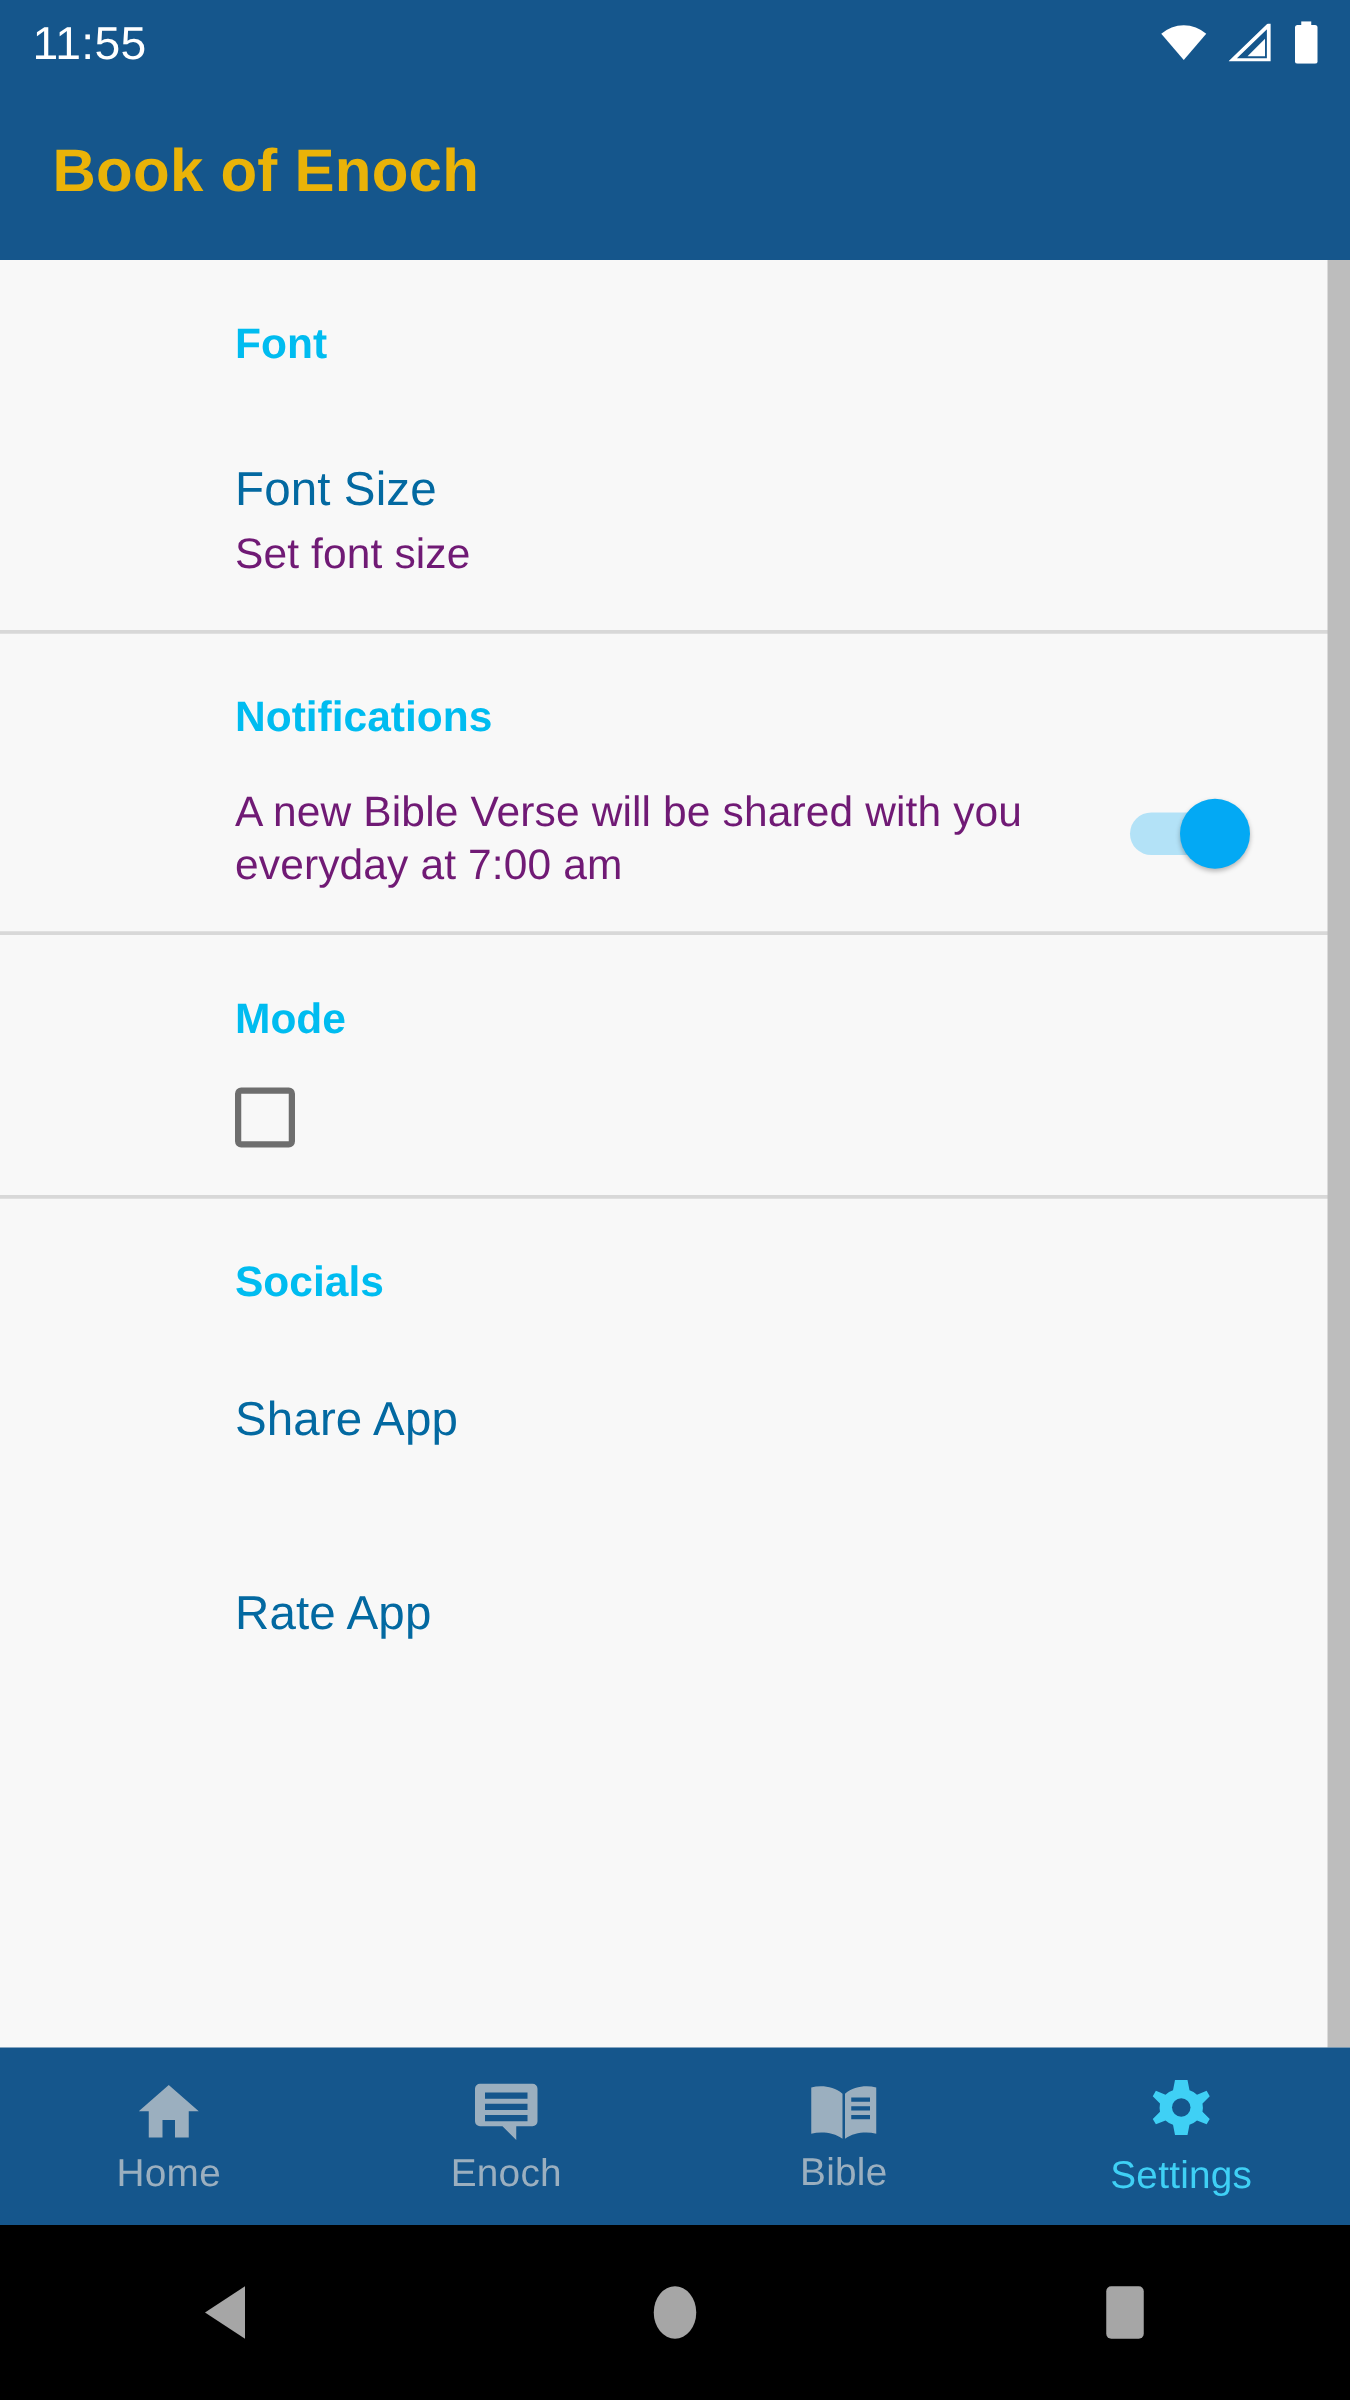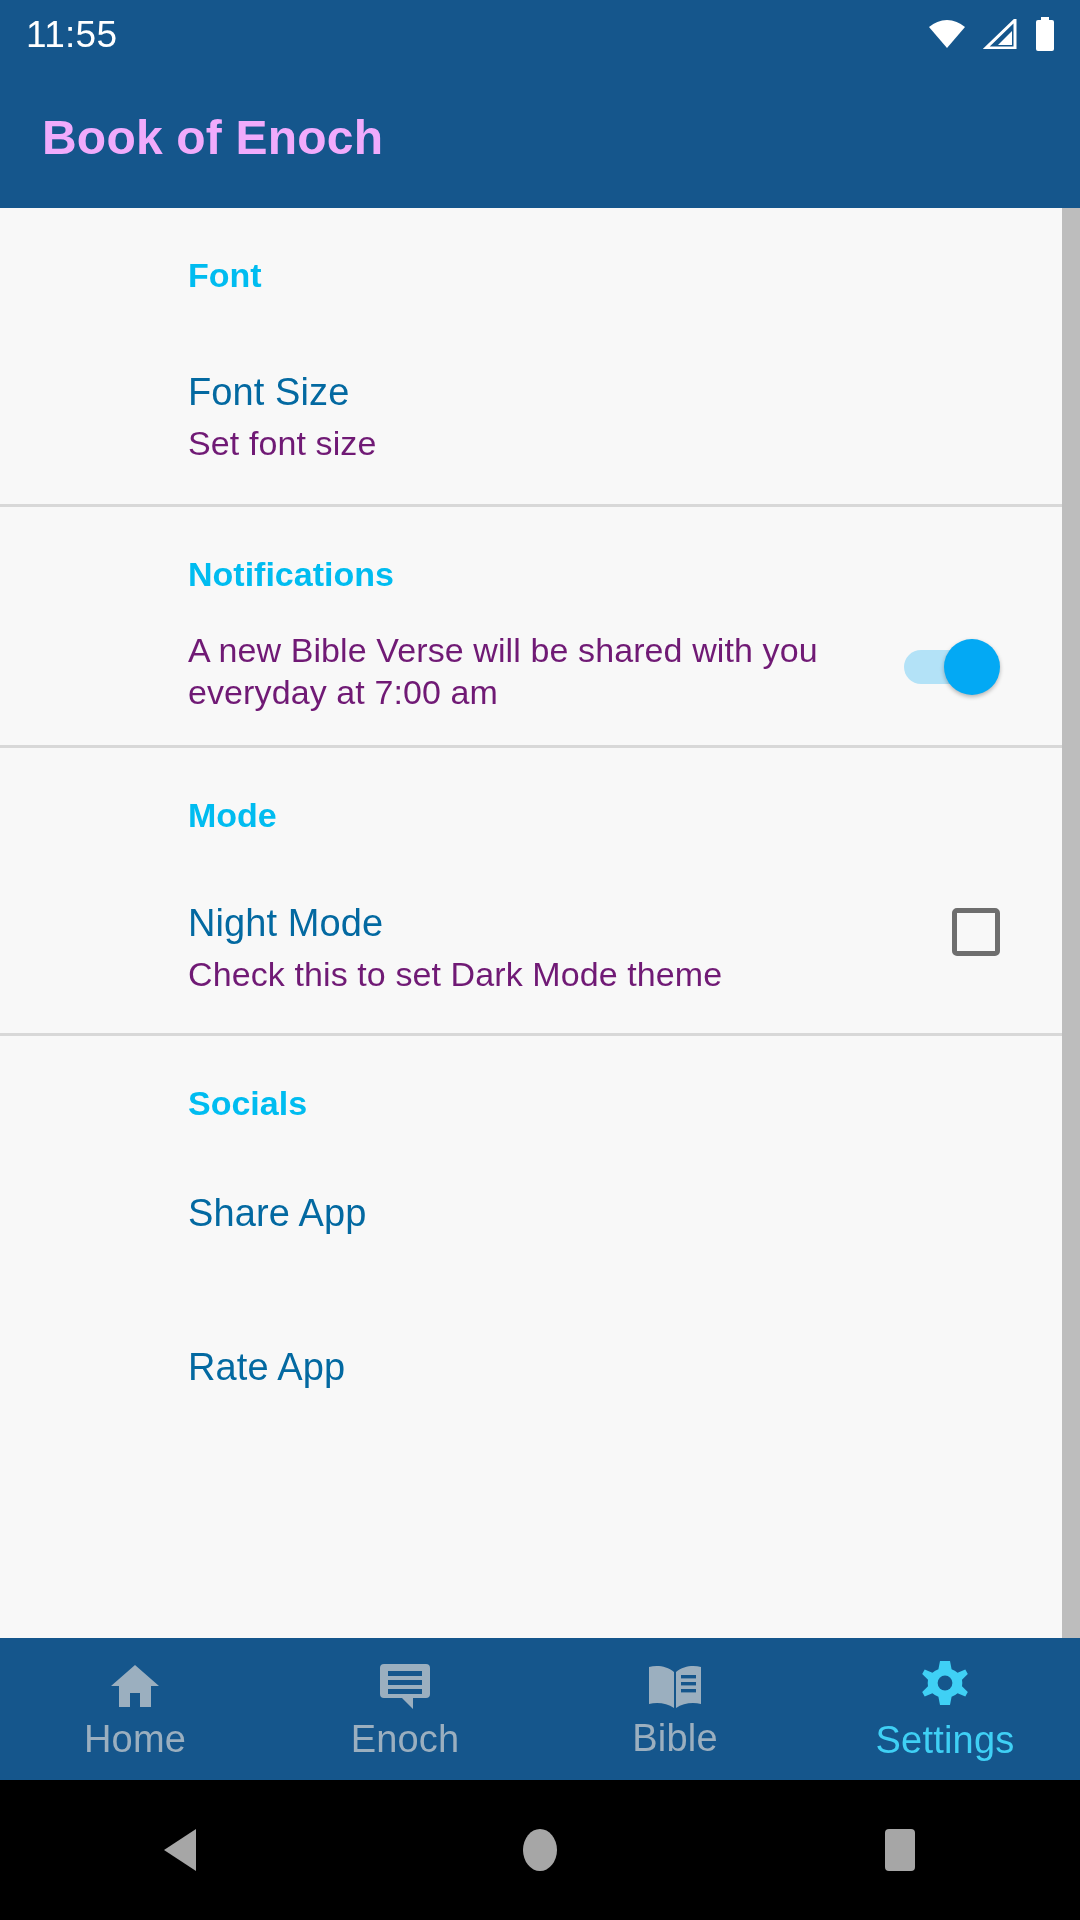--- a/index.html
+++ b/index.html
@@ -23,21 +23,21 @@
   }
   .status-icons{ margin-left:auto; display:flex; align-items:center; gap:17px; }
   .status-icons svg{ display:block; }
 
   
   .appbar{
     position:absolute; top:68px; left:0; width:1080px; height:140px;
     background:#15568C; display:flex; align-items:center;
   }
   .appbar-title{
-    color:#f0abfc; font-size:48px; font-weight:bold; padding-left:42px;
+    color:#eab308; font-size:48px; font-weight:bold; padding-left:42px;
     letter-spacing:.2px; line-height:1;
   }
 
   
   .content{
     position:absolute; top:208px; left:0; width:1080px; height:1430px;
     background:#F8F8F8; overflow:hidden;
   }
   .scrolltrack{
     position:absolute; top:208px; right:0; width:18px; height:1430px;
@@ -94,21 +94,21 @@
   
   .bottomnav{
     position:absolute; top:1638px; left:0; width:1080px; height:142px;
     background:#15568C; display:flex; align-items:center;
   }
   .navitem{
     flex:1 1 0; display:flex; flex-direction:column; align-items:center;
     justify-content:center; gap:9px; height:100%;
   }
   .navitem svg{ display:block; }
-  .navlabel{ font-size:38px; line-height:1; color:#9BAFBF; letter-spacing:.2px; }
+  .navlabel{ font-size:31px; line-height:1; color:#9BAFBF; letter-spacing:.2px; }
   .navitem.active .navlabel{ color:#3FD0F5; }
 
   
   .sysnav{
     position:absolute; top:1780px; left:0; width:1080px; height:140px;
     background:#000000; display:flex; align-items:center;
   }
   .sysbtn{ flex:1 1 0; display:flex; align-items:center; justify-content:center; }
   .sysbtn svg{ display:block; }
 </style>
@@ -167,24 +167,20 @@
             <div class="track"></div>
             <div class="thumb"></div>
           </div>
         </div>
       </div>
     </div>
 
     <div class="section">
       <div class="section-header">Mode</div>
       <div class="pref-row row-night">
-        <div class="pref-text">
-          <div class="pref-title">Night Mode</div>
-          <div class="pref-summary">Check this to set Dark Mode theme</div>
-        </div>
         <div class="pref-control">
           <div class="checkbox"></div>
         </div>
       </div>
     </div>
 
     <div class="section">
       <div class="section-header">Socials</div>
       <div class="pref-row row-simple">
         <div class="pref-text">

